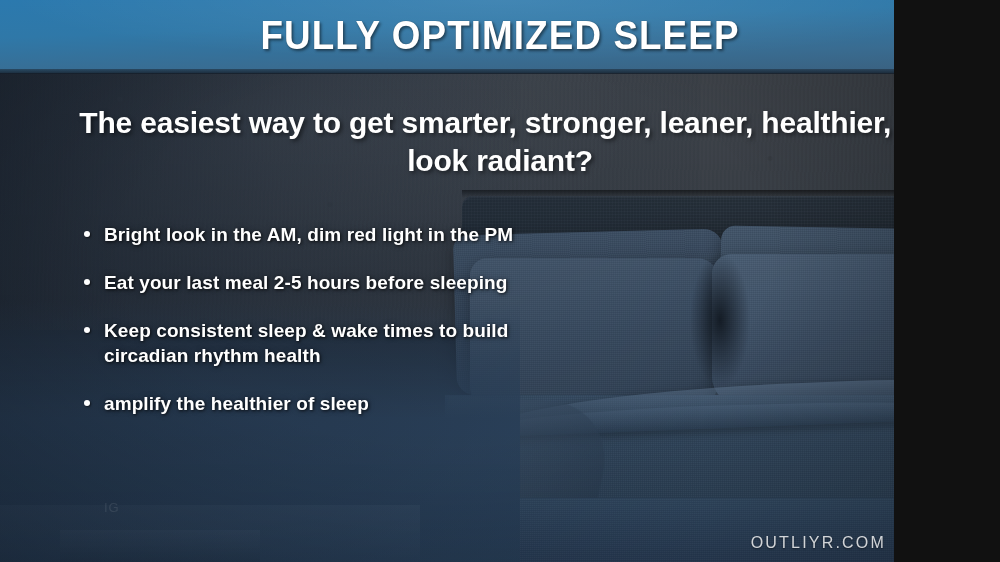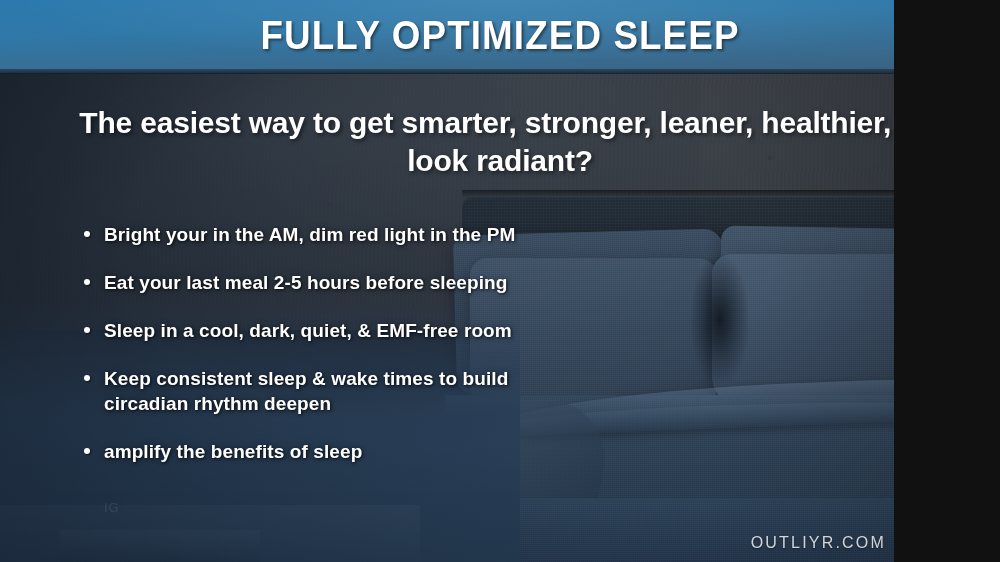--- a/index.html
+++ b/index.html
@@ -289,41 +289,36 @@
 
   <div class="title-bar"></div>
   <div class="title-bar-bottom"></div>
   <div class="title-text">FULLY OPTIMIZED SLEEP</div>
 
   <div class="subtitle">The easiest way to get smarter, stronger, leaner, healthier, &amp; look radiant?</div>
 
   <ul class="bullets">
     <li class="bullet-item">
       <span class="bullet-dot"></span>
-      <span>Bright your in the AM, dim red light in the PM</span>
+      <span>Bright look in the AM, dim red light in the PM</span>
       <span class="bullet-line2"></span>
     </li>
     <li class="bullet-item">
       <span class="bullet-dot"></span>
       <span>Eat your last meal 2-5 hours before sleeping</span>
       <span class="bullet-line2"></span>
     </li>
     <li class="bullet-item">
       <span class="bullet-dot"></span>
-      <span>Sleep in a cool, dark, quiet, &amp; EMF-free room</span>
-      <span class="bullet-line2"></span>
+      <span>Keep consistent sleep &amp; wake times to build</span>
+      <span class="bullet-line2">circadian rhythm health</span>
     </li>
     <li class="bullet-item">
       <span class="bullet-dot"></span>
-      <span>Keep consistent sleep &amp; wake times to build</span>
-      <span class="bullet-line2">circadian rhythm deepen</span>
-    </li>
-    <li class="bullet-item">
-      <span class="bullet-dot"></span>
-      <span class="bullet-line2">amplify the benefits of sleep</span>
+      <span class="bullet-line2">amplify the healthier of sleep</span>
     </li>
   </ul>
 
   <div class="faint-mark">IG</div>
 
   <div class="watermark">OUTLIYR.COM</div>
 
 </div>
 
 </body></html>

